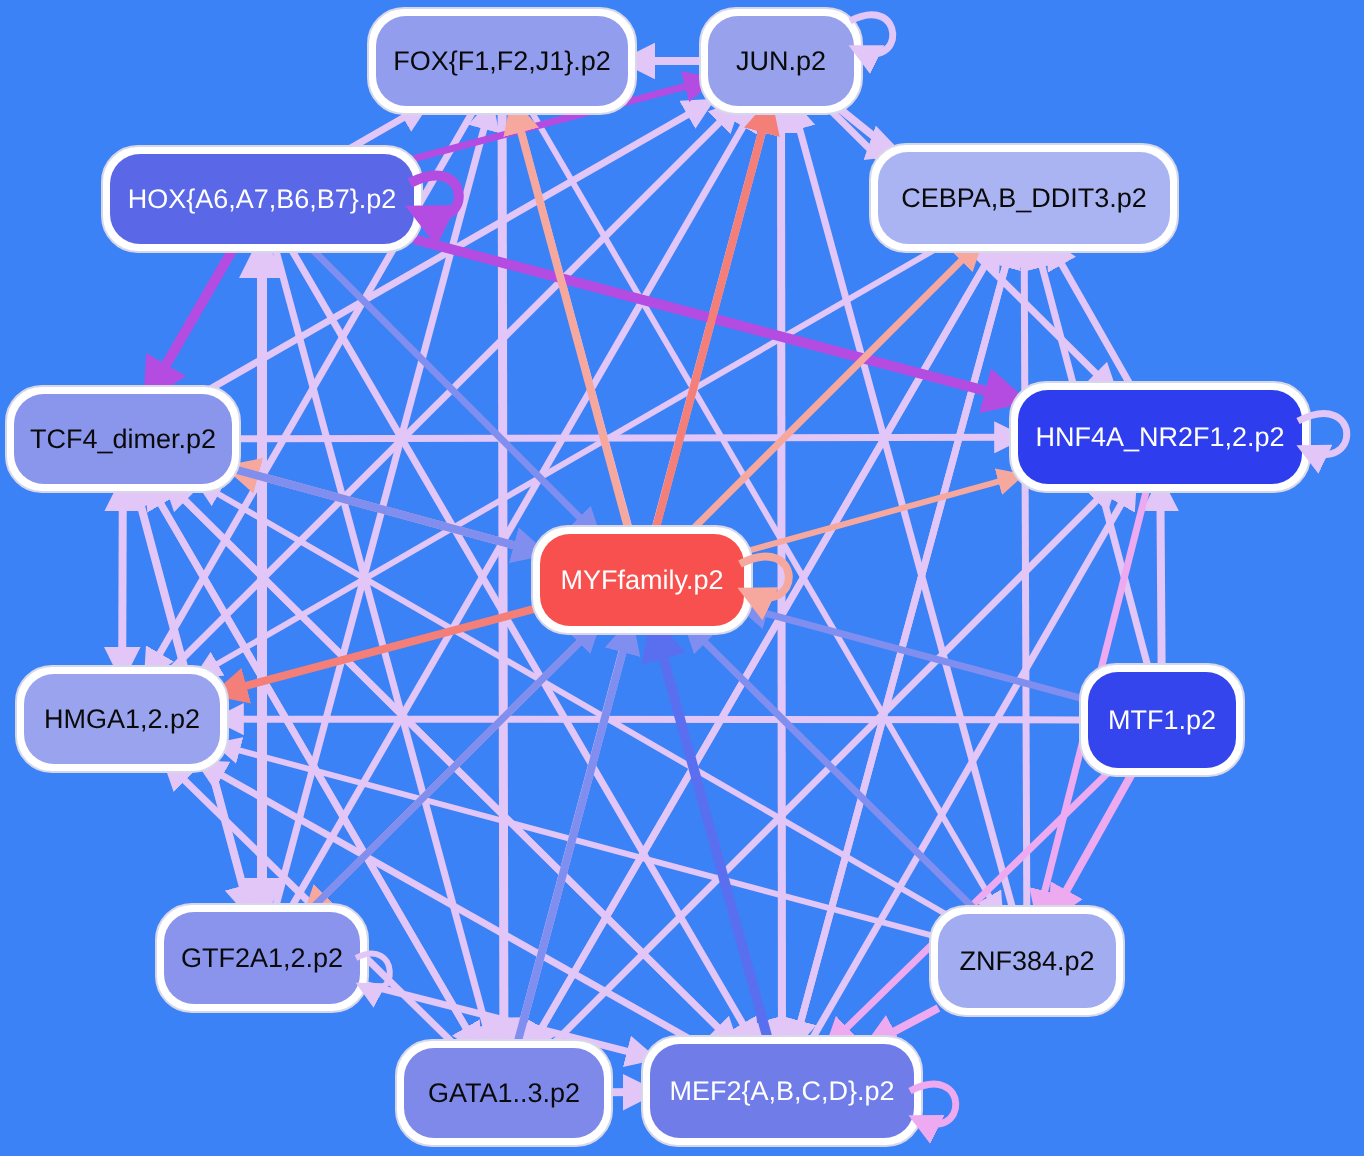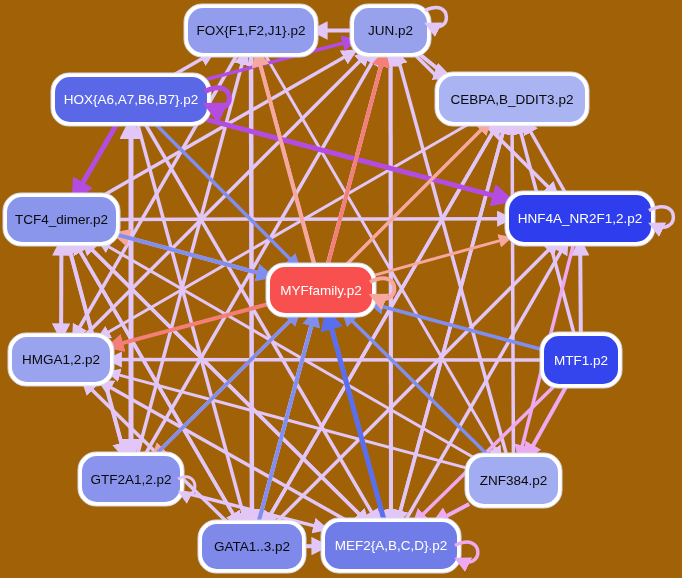--- a/index.html
+++ b/index.html
@@ -1,16 +1,16 @@
 <!DOCTYPE html>
 <html><head>
 <meta charset="utf-8">
 <style>
   html,body{margin:0;padding:0;background:#ffffff;}
-  #stage{position:relative;width:682px;height:578px;background:#a16207;overflow:hidden;
+  #stage{position:relative;width:682px;height:578px;background:#3b82f6;overflow:hidden;
          font-family:"Liberation Sans", sans-serif;text-decoration:underline;}
   svg{position:absolute;left:0;top:0;}
   .node-label{font-family:"Liberation Sans", sans-serif;font-size:13.5px;
               text-anchor:middle;dominant-baseline:middle;pointer-events:none;}
 </style>
 </head>
 <body>
 
 <div id="stage">
   <svg id="graph" width="682" height="578" viewBox="0 0 682 578">

